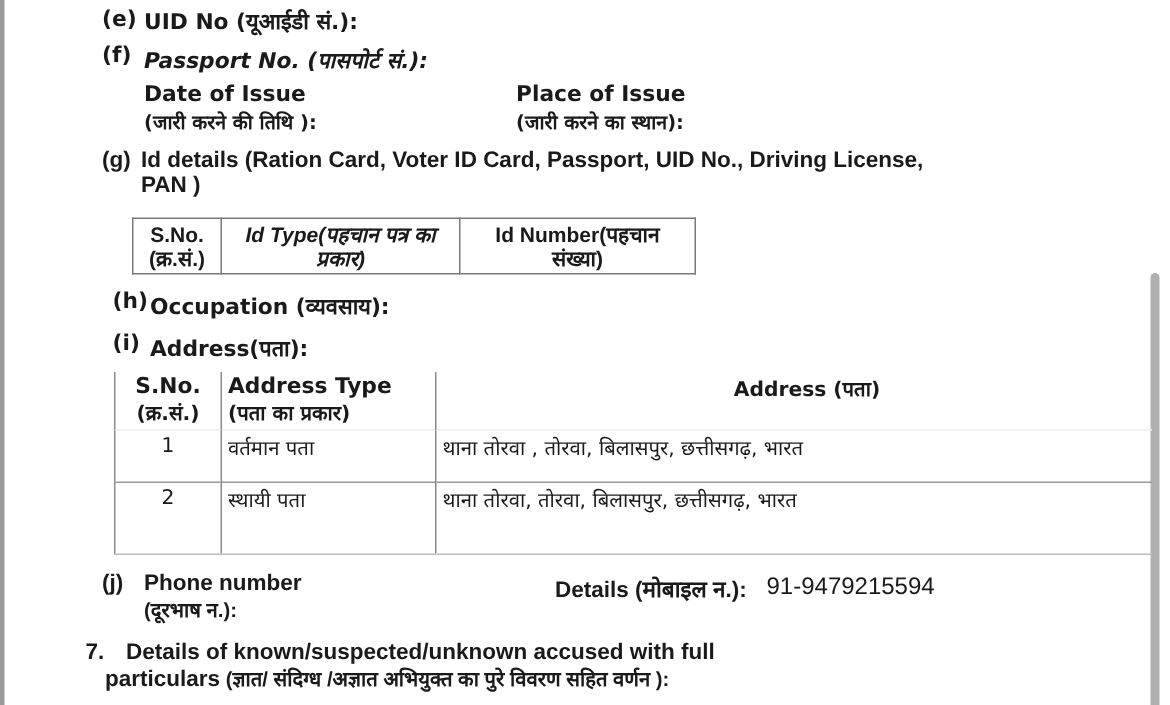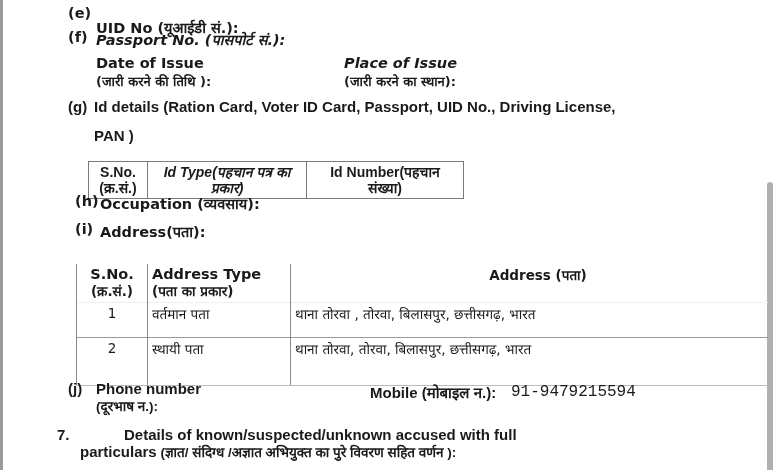--- a/index.html
+++ b/index.html
@@ -7,50 +7,50 @@
       width: 780px; height: 470px; overflow: hidden; position: relative;
       background: #ffffff; color: #1a1a1a;
       font-family: "DejaVu Sans", sans-serif;
     }
     .leftline { position: absolute; left: 0; top: 0; width: 3px; height: 470px; background: #9a9a9a; }
     .scrollbar { position: absolute; left: 767px; top: 182px; width: 6px; height: 288px; background: #b0b0b0; border-radius: 3px 3px 0 0; }
     .abs { position: absolute; white-space: nowrap; }
     .b { font-weight: bold; }
     .h { font-size: 14.5px; }
     .cond { font-family: "Liberation Sans", sans-serif; font-weight: bold; font-size: 15px; }
-    .condn { font-family: Liberation Mono, monospace; font-size: 15px; }
+    .condn { font-family: Liberation Sans, sans-serif; font-size: 15px; }
     .sm { font-size: 13px; }
-    table { border-collapse: collapse; position: absolute; margin-top: 16px; }
+    table { border-collapse: collapse; position: absolute; }
     .idtbl { left: 88px; top: 145px; }
     .idtbl td { border: 1px solid #7a7a7a; font-family: "Liberation Sans", sans-serif; font-size: 14px; text-align: center; line-height: 16px; padding: 2px 6px; vertical-align: top; }
     .addr { left: 76px; top: 248px; width: 692px; }
     .addr td { border-left: 1px solid #8a8a8a; font-size: 13.5px; vertical-align: top; padding: 2px 4px; }
     .addr tr.r1 td { border-top: 1px solid #eee; }
     .addr tr.r2 td { border-top: 1px solid #9a9a9a; }
     .addr tr.r2 td { border-bottom: 1px solid #bbb; }
   </style>
 </head>
 <body>
 
 <div class="leftline"></div>
 <div class="scrollbar"></div>
 
 <div class="abs b h" style="left:68px;top:5px;">(e)</div>
-<div class="abs b h" style="left:96px;top:17px;">UID No (यूआईडी सं.):</div>
+<div class="abs b h" style="left:96px;top:3px;">UID No (यूआईडी सं.):</div>
 
 <div class="abs b h" style="left:68px;top:29px;">(f)</div>
 <div class="abs b h" style="left:96px;top:29px;font-style:italic;">Passport No. (पासपोर्ट सं.):</div>
 <div class="abs b h" style="left:96px;top:55px;">Date of Issue</div>
 <div class="abs b sm" style="left:96px;top:72px;">(जारी करने की तिथि ):</div>
-<div class="abs b h" style="left:344px;top:55px;font-style:italic;">Place of Issue</div>
+<div class="abs b h" style="left:344px;top:55px;">Place of Issue</div>
 <div class="abs b sm" style="left:344px;top:72px;">(जारी करने का स्थान):</div>
 
 <div class="abs cond" style="left:68px;top:98px;">(g)</div>
 <div class="abs cond" style="left:94px;top:98px;text-align:center;">Id details (Ration Card, Voter ID Card, Passport, UID No., Driving License,</div>
-<div class="abs cond" style="left:94px;top:115px;margin-top:12px;">PAN )</div>
+<div class="abs cond" style="left:94px;top:115px;">PAN )</div>
 
 <table class="idtbl">
   <tbody>
       <tr>
     <td style="width:46px;"><b>S.No.</b><br><b>(क्र.सं.)</b></td>
     <td style="width:146px;font-style:italic;"><b>Id Type(पहचान पत्र का</b><br><b>प्रकार)</b></td>
     <td style="width:144px;"><b>Id Number(पहचान</b><br><b>संख्या)</b></td>
   </tr>
 </tbody>
   </table>
@@ -77,18 +77,18 @@
     <td style="text-align:center;">2</td>
     <td>स्थायी पता</td>
     <td>थाना तोरवा, तोरवा, बिलासपुर, छत्तीसगढ़, भारत</td>
   </tr>
 </tbody>
   </table>
 
 <div class="abs cond" style="left:68px;top:380px;">(j)</div>
 <div class="abs cond" style="left:96px;top:380px;">Phone number</div>
 <div class="abs cond" style="left:96px;top:397px;font-size:13.5px;">(दूरभाष न.):</div>
-<div class="abs cond" style="left:370px;top:382px;">Mobile (मोबाइल न.):</div>
+<div class="abs cond" style="left:370px;top:382px;">Details (मोबाइल न.):</div>
 <div class="abs condn" style="left:511px;top:383px;font-size:16px;">91-9479215594</div>
 
 <div class="abs cond" style="left:57px;top:426px;">7.</div>
-<div class="abs cond" style="left:84px;top:426px;margin-left:40px;">Details of known/suspected/unknown accused with full</div>
-<div class="abs cond" style="left:80px;top:443px;"><span>particulars</span><span style="font-size:13.5px;"> (ज्ञात/ संदिग्ध /अज्ञात अभियुक्त का पुरे विवरण सहित वर्णन ):</span></div>
+<div class="abs cond" style="left:84px;top:426px;">Details of known/suspected/unknown accused with full</div>
+<div class="abs cond" style="left:70px;top:443px;"><span>particulars</span><span style="font-size:13.5px;"> (ज्ञात/ संदिग्ध /अज्ञात अभियुक्त का पुरे विवरण सहित वर्णन ):</span></div>
 
 </body></html>

